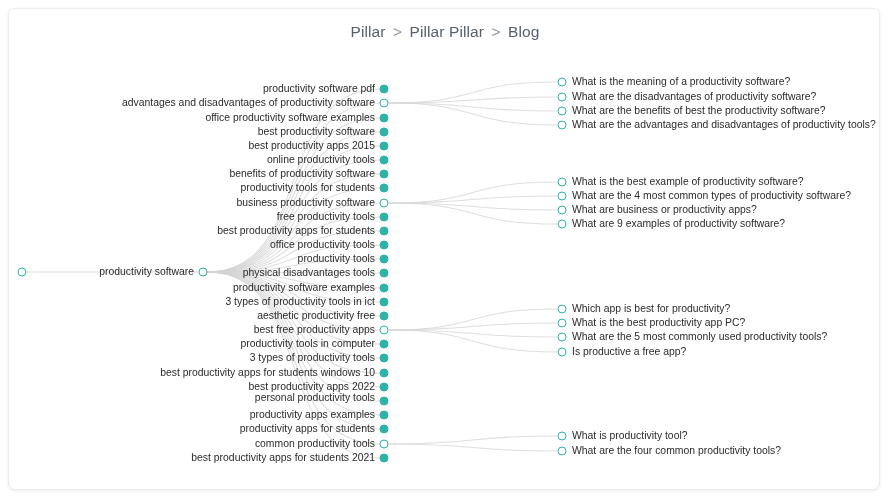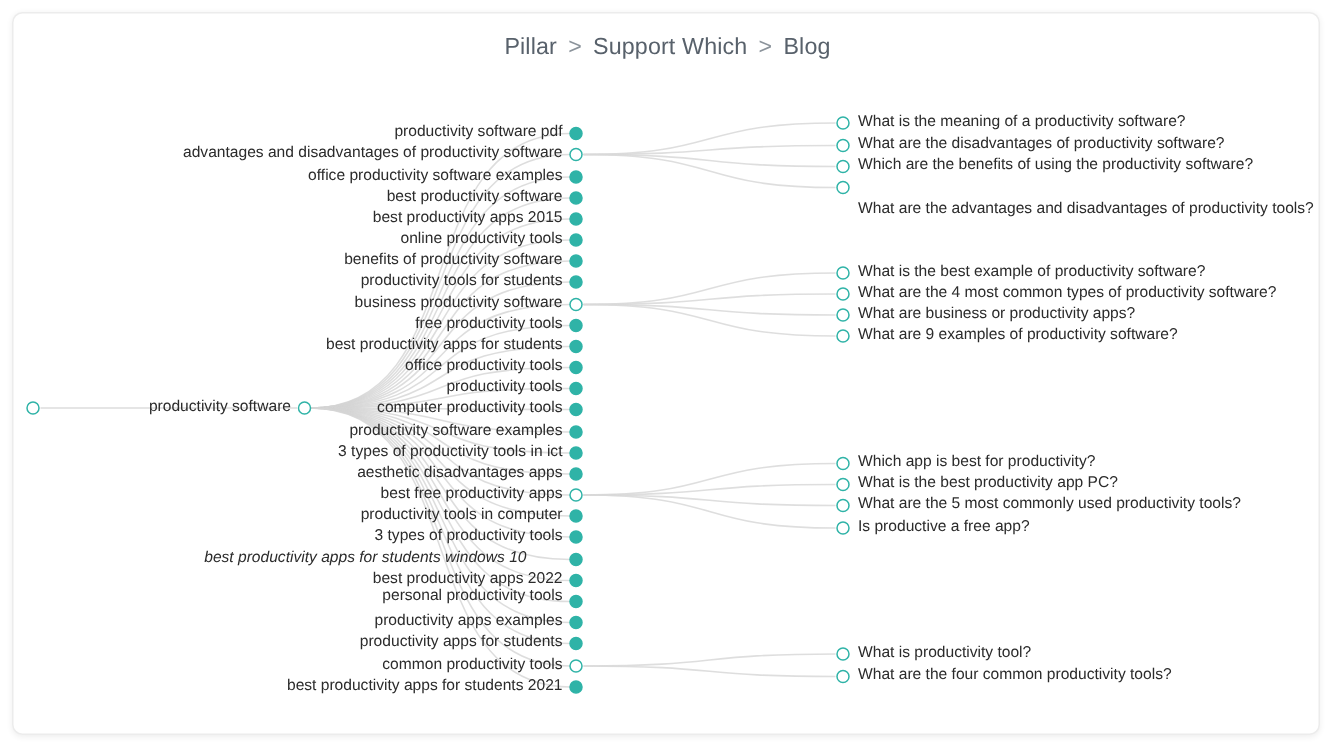--- a/index.html
+++ b/index.html
@@ -105,21 +105,21 @@
 </style>
 </head>
 <body>
 
 <div id="app">
   <div class="card">
 
     <div class="breadcrumb">
       <span>Pillar</span>
       <span class="sep">&gt;</span>
-      <span>Support Which</span>
+      <span>Pillar Pillar</span>
       <span class="sep">&gt;</span>
       <span>Blog</span>
     </div>
 
     <svg class="edges" id="edge-layer" viewBox="0 0 872 482" preserveAspectRatio="none">
         <path d="M 18 263 C 103.5 263, 103.5 263, 189 263" class="edge-root"></path>
         <path d="M 198 263 C 305.26 263, 263.74 80, 371 80" class="edge-root"></path>
         <path d="M 198 263 C 305.26 263, 263.74 94, 371 94" class="edge-root"></path>
         <path d="M 198 263 C 305.26 263, 263.74 109, 371 109" class="edge-root"></path>
         <path d="M 198 263 C 305.26 263, 263.74 123, 371 123" class="edge-root"></path>
@@ -185,56 +185,56 @@
         <div class="kw-label" style="right: 504px; top: 194px;">business productivity software</div>
         <div class="node open" style="left: 375px; top: 194px;"></div>
         <div class="kw-label" style="right: 504px; top: 208px;">free productivity tools</div>
         <div class="node leaf" style="left: 375px; top: 208px;"></div>
         <div class="kw-label" style="right: 504px; top: 222px;">best productivity apps for students</div>
         <div class="node leaf" style="left: 375px; top: 222px;"></div>
         <div class="kw-label" style="right: 504px; top: 236px;">office productivity tools</div>
         <div class="node leaf" style="left: 375px; top: 236px;"></div>
         <div class="kw-label" style="right: 504px; top: 250px;">productivity tools</div>
         <div class="node leaf" style="left: 375px; top: 250px;"></div>
-        <div class="kw-label" style="right: 504px; top: 264px;">computer productivity tools</div>
+        <div class="kw-label" style="right: 504px; top: 264px;">physical disadvantages tools</div>
         <div class="node leaf" style="left: 375px; top: 264px;"></div>
         <div class="kw-label" style="right: 504px; top: 279px;">productivity software examples</div>
         <div class="node leaf" style="left: 375px; top: 279px;"></div>
         <div class="kw-label" style="right: 504px; top: 293px;">3 types of productivity tools in ict</div>
         <div class="node leaf" style="left: 375px; top: 293px;"></div>
-        <div class="kw-label" style="right: 504px; top: 307px;">aesthetic disadvantages apps</div>
+        <div class="kw-label" style="right: 504px; top: 307px;">aesthetic productivity free</div>
         <div class="node leaf" style="left: 375px; top: 307px;"></div>
         <div class="kw-label" style="right: 504px; top: 321px;">best free productivity apps</div>
         <div class="node open" style="left: 375px; top: 321px;"></div>
         <div class="kw-label" style="right: 504px; top: 335px;">productivity tools in computer</div>
         <div class="node leaf" style="left: 375px; top: 335px;"></div>
         <div class="kw-label" style="right: 504px; top: 349px;">3 types of productivity tools</div>
         <div class="node leaf" style="left: 375px; top: 349px;"></div>
-        <div class="kw-label" style="right: 528px; top: 364px; font-style: italic;">best productivity apps for students windows 10</div>
+        <div class="kw-label" style="right: 504px; top: 364px;">best productivity apps for students windows 10</div>
         <div class="node leaf" style="left: 375px; top: 364px;"></div>
         <div class="kw-label" style="right: 504px; top: 378px;">best productivity apps 2022</div>
         <div class="node leaf" style="left: 375px; top: 378px;"></div>
         <div class="kw-label" style="right: 504px; top: 389px;">personal productivity tools</div>
         <div class="node leaf" style="left: 375px; top: 392px;"></div>
         <div class="kw-label" style="right: 504px; top: 406px;">productivity apps examples</div>
         <div class="node leaf" style="left: 375px; top: 406px;"></div>
         <div class="kw-label" style="right: 504px; top: 420px;">productivity apps for students</div>
         <div class="node leaf" style="left: 375px; top: 420px;"></div>
         <div class="kw-label" style="right: 504px; top: 435px;">common productivity tools</div>
         <div class="node open" style="left: 375px; top: 435px;"></div>
         <div class="kw-label" style="right: 504px; top: 449px;">best productivity apps for students 2021</div>
         <div class="node leaf" style="left: 375px; top: 449px;"></div>
         <div class="node open" style="left: 553px; top: 73px;"></div>
         <div class="q-label" style="left: 563px; top: 73px;">What is the meaning of a productivity software?</div>
         <div class="node open" style="left: 553px; top: 88px;"></div>
         <div class="q-label" style="left: 563px; top: 88px;">What are the disadvantages of productivity software?</div>
         <div class="node open" style="left: 553px; top: 102px;"></div>
-        <div class="q-label" style="left: 563px; top: 102px;">Which are the benefits of using the productivity software?</div>
+        <div class="q-label" style="left: 563px; top: 102px;">What are the benefits of best the productivity software?</div>
         <div class="node open" style="left: 553px; top: 116px;"></div>
-        <div class="q-label" style="left: 563px; top: 116px; margin-top: 15px;">What are the advantages and disadvantages of productivity tools?</div>
+        <div class="q-label" style="left: 563px; top: 116px;">What are the advantages and disadvantages of productivity tools?</div>
         <div class="node open" style="left: 553px; top: 173px;"></div>
         <div class="q-label" style="left: 563px; top: 173px;">What is the best example of productivity software?</div>
         <div class="node open" style="left: 553px; top: 187px;"></div>
         <div class="q-label" style="left: 563px; top: 187px;">What are the 4 most common types of productivity software?</div>
         <div class="node open" style="left: 553px; top: 201px;"></div>
         <div class="q-label" style="left: 563px; top: 201px;">What are business or productivity apps?</div>
         <div class="node open" style="left: 553px; top: 215px;"></div>
         <div class="q-label" style="left: 563px; top: 215px;">What are 9 examples of productivity software?</div>
         <div class="node open" style="left: 553px; top: 300px;"></div>
         <div class="q-label" style="left: 563px; top: 300px;">Which app is best for productivity?</div>

